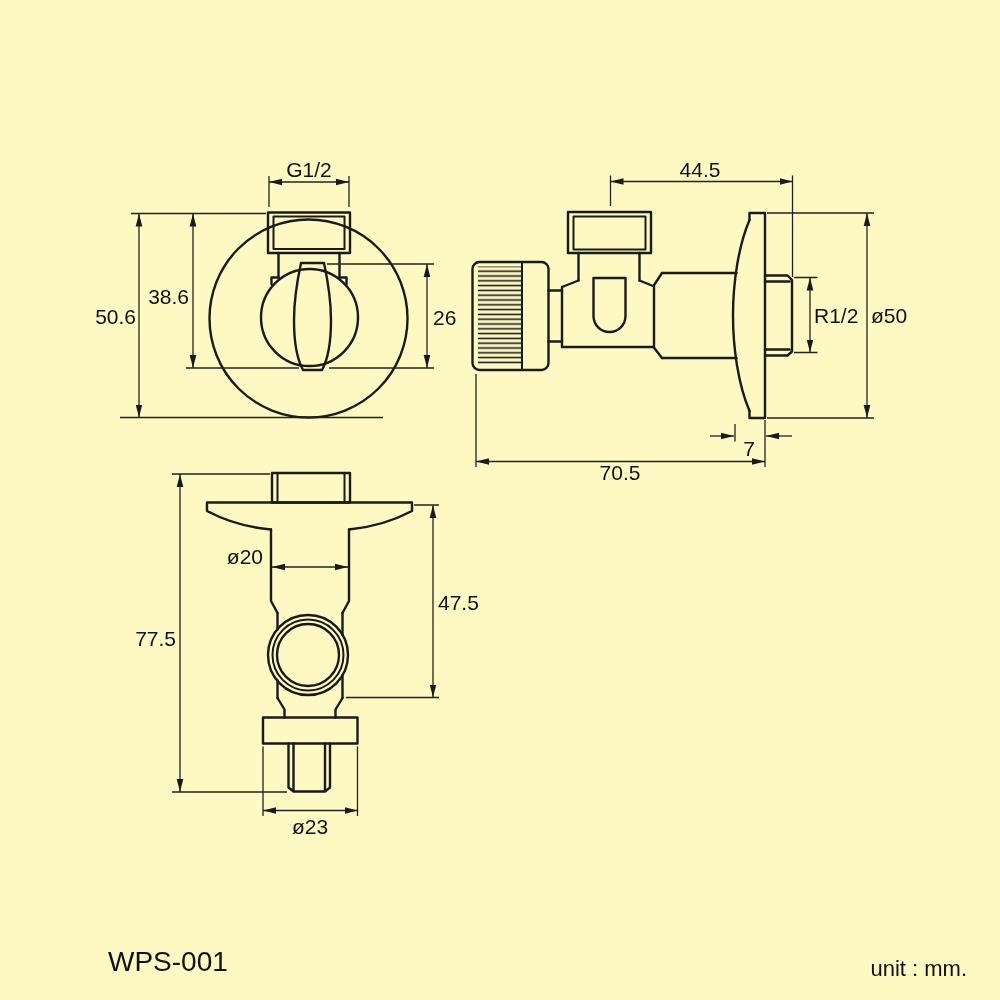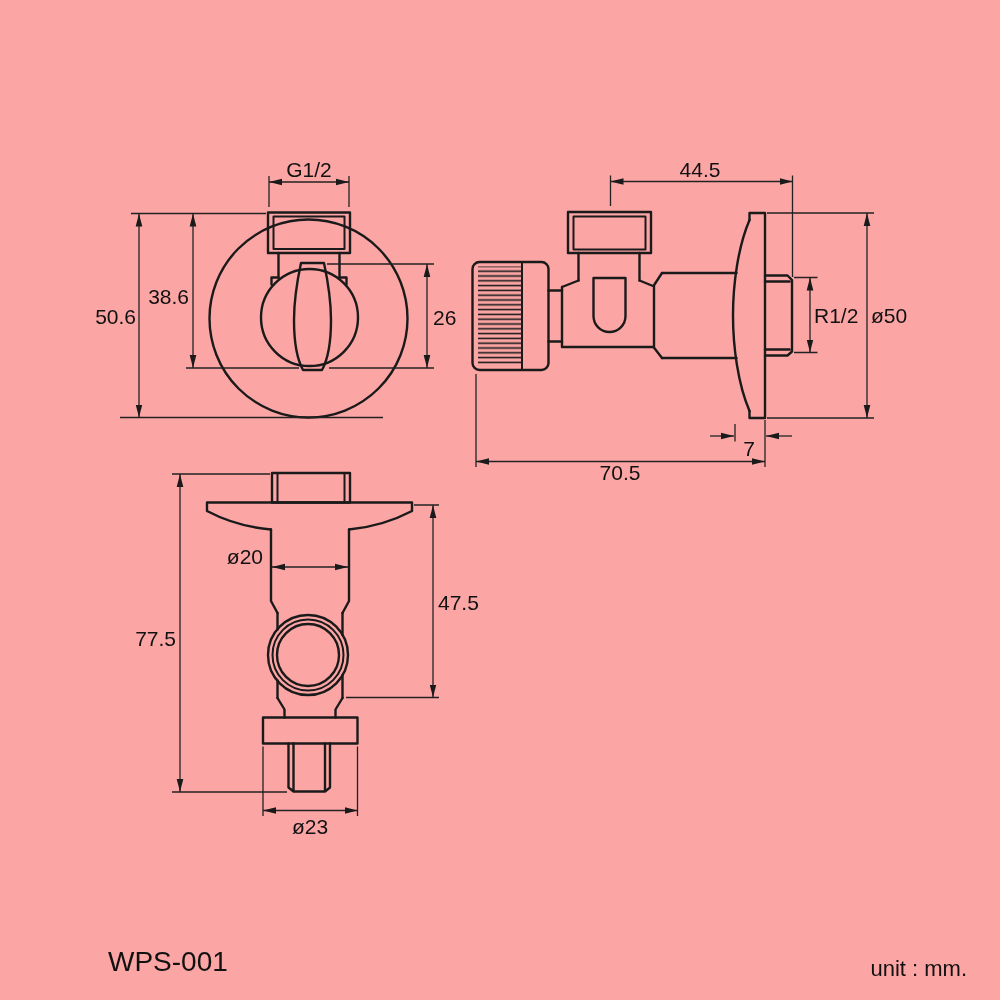--- a/index.html
+++ b/index.html
@@ -1,16 +1,16 @@
 <!DOCTYPE html>
 <html><head>
 <meta charset="utf-8">
 <style>
   html,body{margin:0;padding:0;background:#fff;}
-  .stage{width:1000px;height:1000px;position:relative;background:#fca5a5;overflow:hidden;}
+  .stage{width:1000px;height:1000px;position:relative;background:#fef9c3;overflow:hidden;}
   svg{display:block;}
   .part{stroke:#1a1a1a;stroke-width:2.4;fill:none;stroke-linejoin:round;stroke-linecap:round;}
   .thin{stroke-width:2;}
   .dim{stroke:#222;stroke-width:1.3;fill:none;stroke-linecap:butt;}
   text{font-family:"Liberation Sans","DejaVu Sans",sans-serif;fill:#111;}
   .dimtxt{font-size:21px;}
   .modeltxt{font-size:28px;}
   .unittxt{font-size:22px;}
 </style>
 </head>

